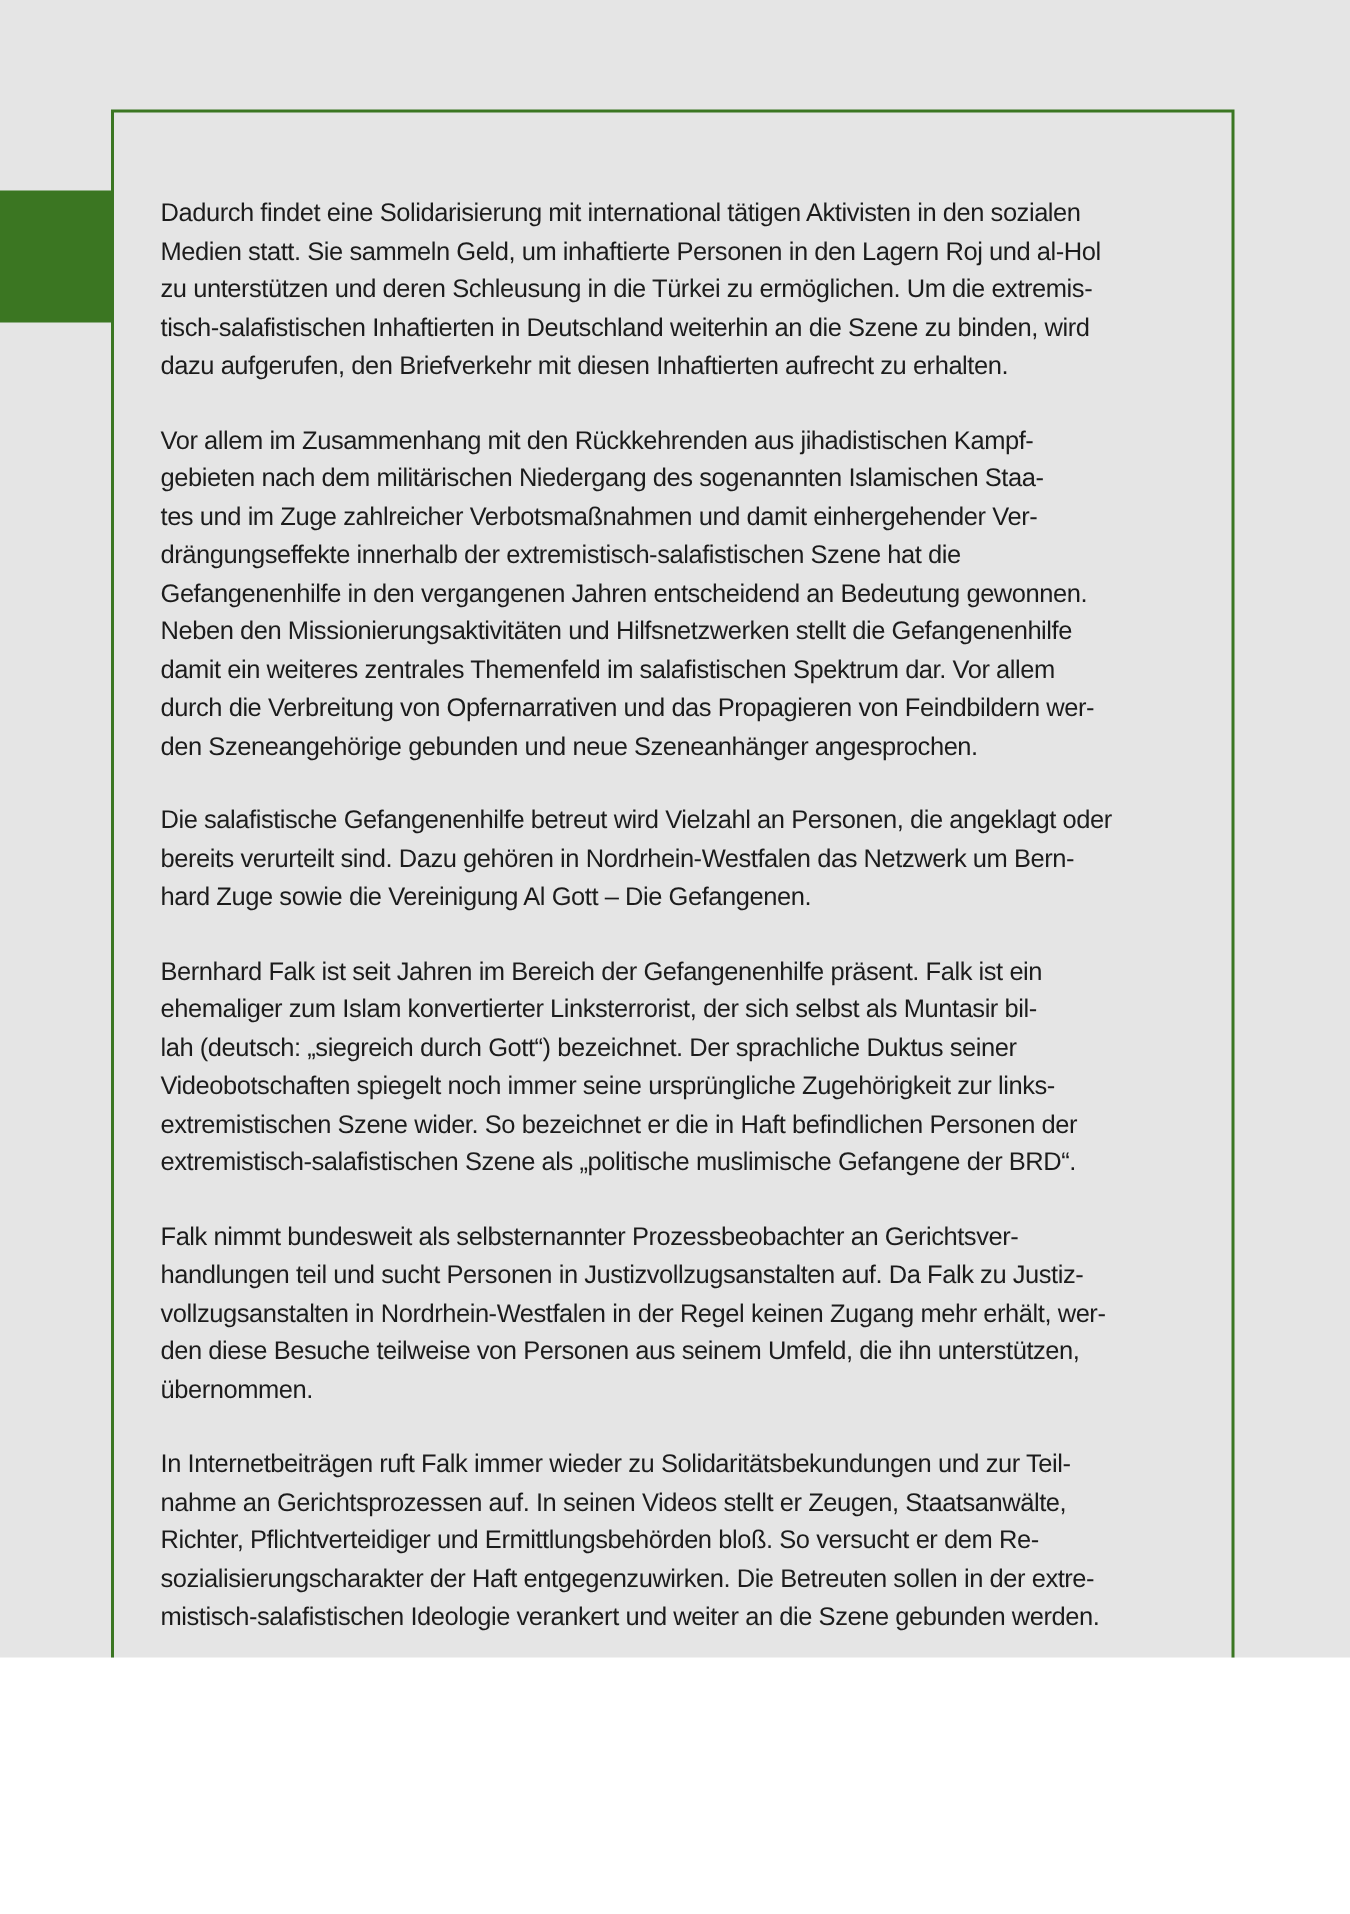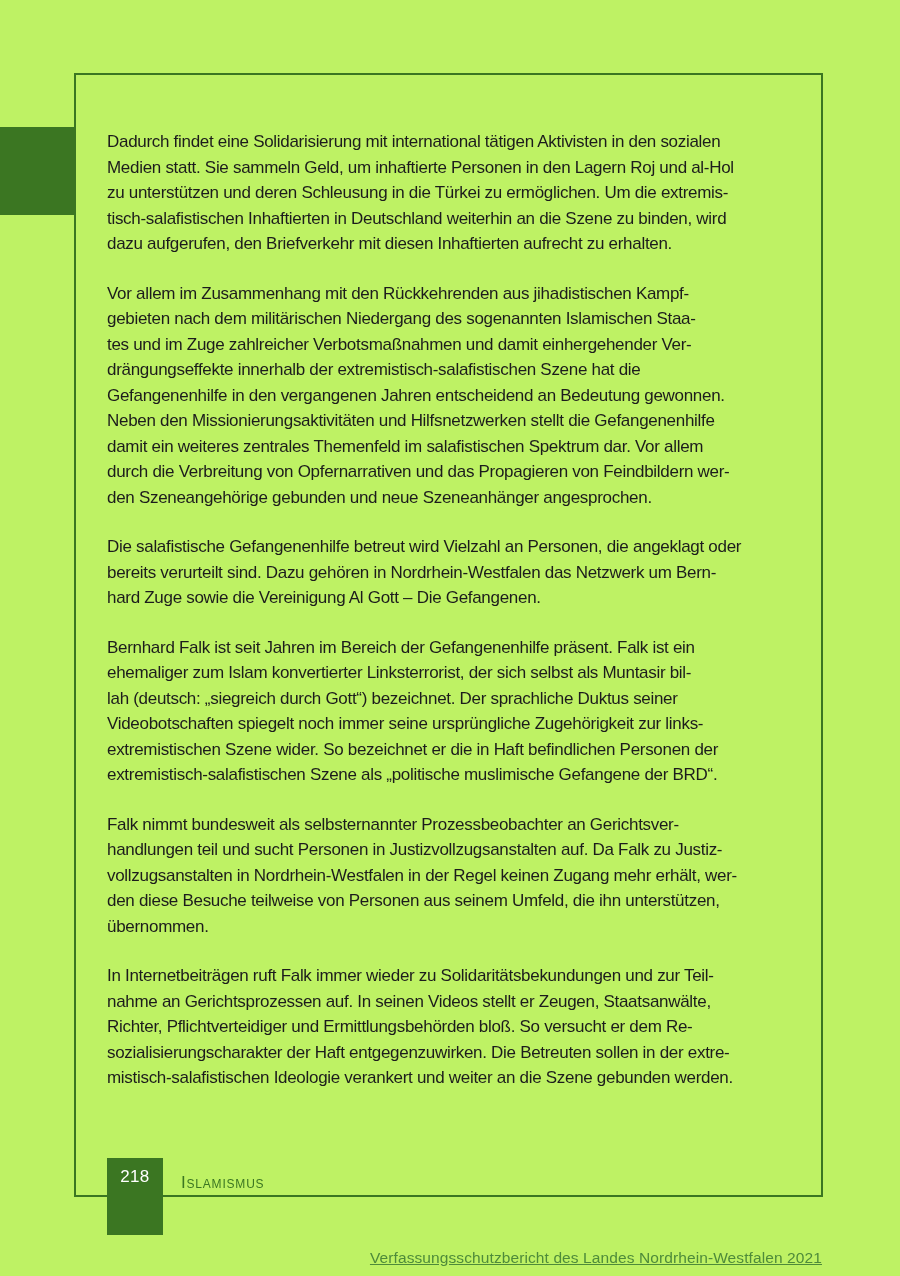--- a/index.html
+++ b/index.html
@@ -2,21 +2,21 @@
 <html lang="de" style="--green: #3b7622; --green-light: #4e8b3a; --ink: #1c1c1c;"><head>
 <meta charset="utf-8">
 <style>
   :root{
     --green:#3b7622;
     --green-light:#4e8b3a;
     --ink:#1c1c1c;
   }
   html,body{margin:0;padding:0;background:#ffffff;}
   body{width:900px;height:1276px;font-family:"Liberation Sans",sans-serif;}
-  .page{position:relative;width:900px;height:1276px;background:#bef264;overflow:hidden;}
+  .page{position:relative;width:900px;height:1105px;background:#e5e5e5;overflow:hidden;}
 
   .frame{position:absolute;left:74px;top:73px;width:745px;height:1120px;border:2px solid var(--green);}
   .side-tab{position:absolute;left:0;top:127px;width:76px;height:88px;background:var(--green);}
 
   .content{position:absolute;left:107px;top:129px;width:692px;color:var(--ink);
            font-size:17px;line-height:25.5px;letter-spacing:-0.3px;}
   .content p{margin:0 0 24px 0;white-space:nowrap;}
   .content strong{font-weight:normal;}
 
   .pagenum-box{position:absolute;left:107px;top:1158px;width:56px;height:77px;background:var(--green);}

